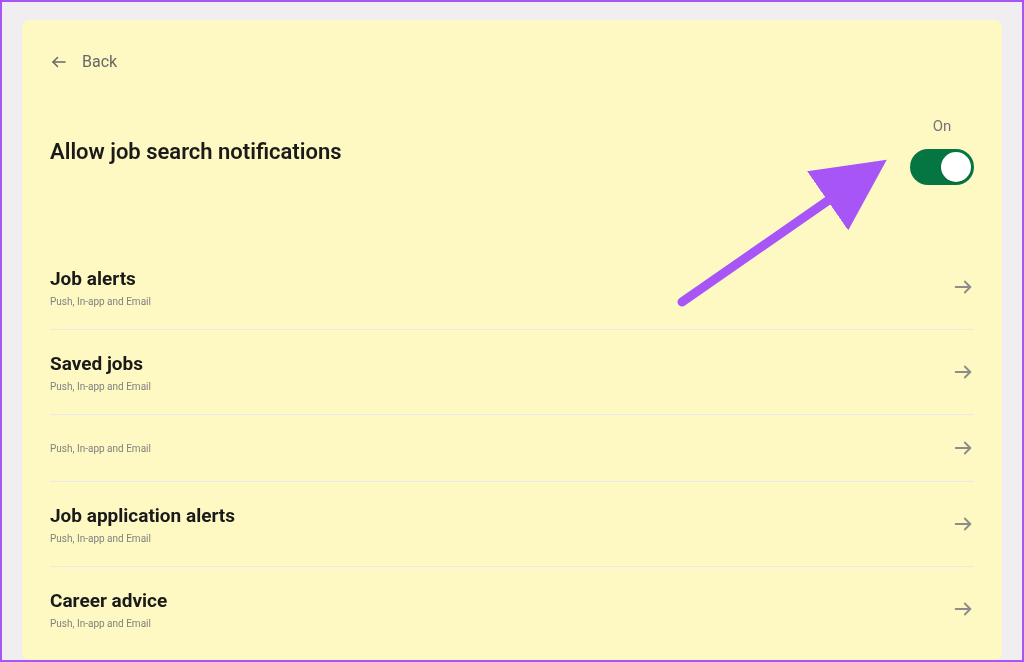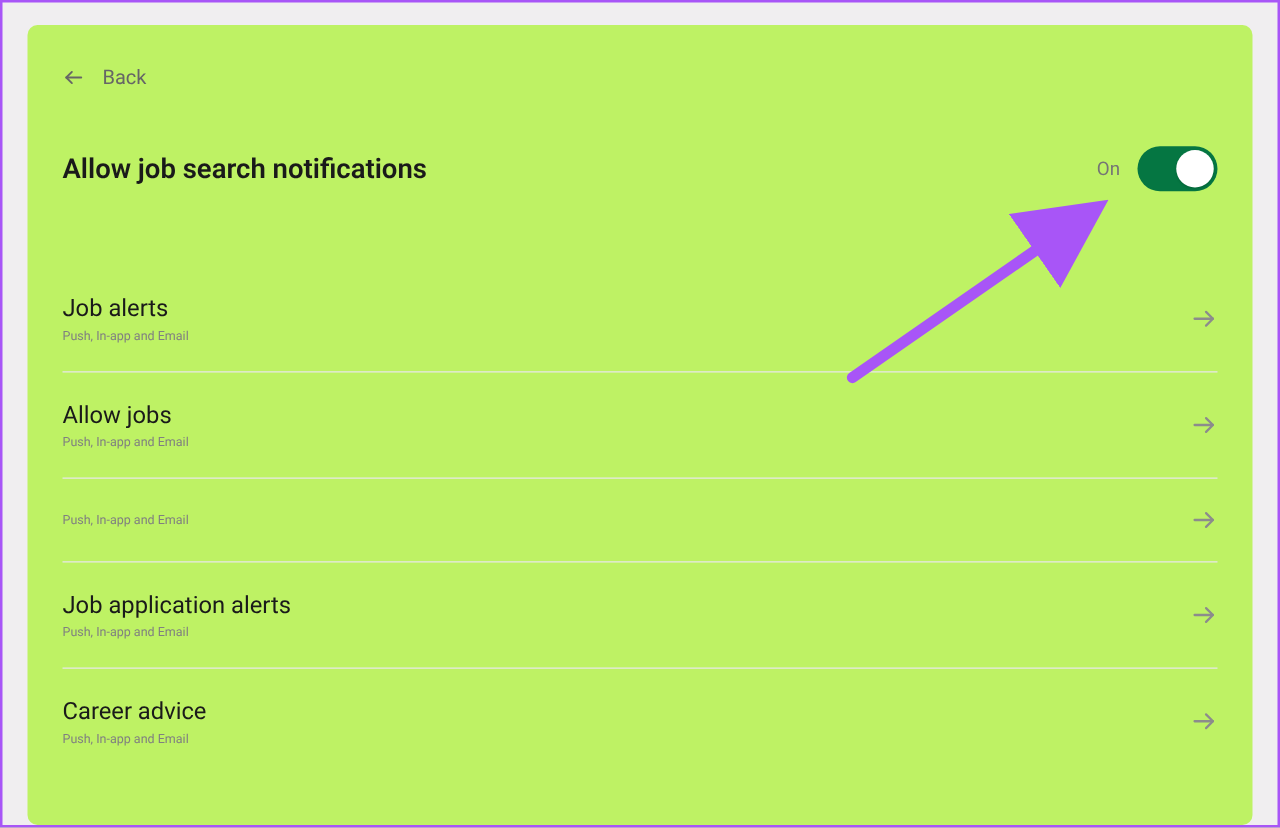--- a/index.html
+++ b/index.html
@@ -9,21 +9,21 @@
     }
     body {
       font-family: -apple-system, BlinkMacSystemFont, "Segoe UI", Roboto, Helvetica, Arial, sans-serif;
       background: #f0eef0;
       width: 1024px;
       height: 662px;
       border: 2px solid #a855f7;
       position: relative;
     }
     .card {
-      background: #bef264;
+      background: #fef9c3;
       border-radius: 8px;
       margin: 18px 20px 0 20px;
       padding: 32px 28px 0 28px;
       height: calc(100% - 18px);
     }
     .back-row {
       display: flex;
       align-items: center;
       gap: 14px;
       margin-bottom: 46px;
@@ -50,20 +50,21 @@
     }
     .header-title {
       font-size: 22px;
       font-weight: 600;
       color: #1a1a1a;
     }
     .toggle-group {
       display: flex;
       align-items: center;
       gap: 14px;
+      flex-direction: column;
     }
     .toggle-label {
       font-size: 15px;
       color: #757575;
     }
     .toggle {
       width: 64px;
       height: 36px;
       background: #057642;
       border-radius: 20px;
@@ -91,21 +92,21 @@
     .setting-row:last-child {
       border-bottom: none;
     }
     .setting-text {
       display: flex;
       flex-direction: column;
       gap: 6px;
     }
     .setting-title {
       font-size: 19px;
-      font-weight: 400;
+      font-weight: 700;
       color: #1a1a1a;
     }
     .setting-sub {
       font-size: 10px;
       color: #808080;
     }
     .chevron {
       color: #8c8c8c;
       display: flex;
       align-items: center;
@@ -149,21 +150,21 @@
     <span class="chevron">
       <svg width="22" height="22" viewBox="0 0 24 24" fill="none" stroke="currentColor" stroke-width="2" stroke-linecap="round" stroke-linejoin="round">
         <line x1="4" y1="12" x2="20" y2="12"></line>
         <polyline points="14 6 20 12 14 18"></polyline>
       </svg>
     </span>
   </div>
 
   <div class="setting-row">
     <div class="setting-text">
-      <div class="setting-title">Allow jobs</div>
+      <div class="setting-title">Saved jobs</div>
       <div class="setting-sub">Push, In-app and Email</div>
     </div>
     <span class="chevron">
       <svg width="22" height="22" viewBox="0 0 24 24" fill="none" stroke="currentColor" stroke-width="2" stroke-linecap="round" stroke-linejoin="round">
         <line x1="4" y1="12" x2="20" y2="12"></line>
         <polyline points="14 6 20 12 14 18"></polyline>
       </svg>
     </span>
   </div>
 

